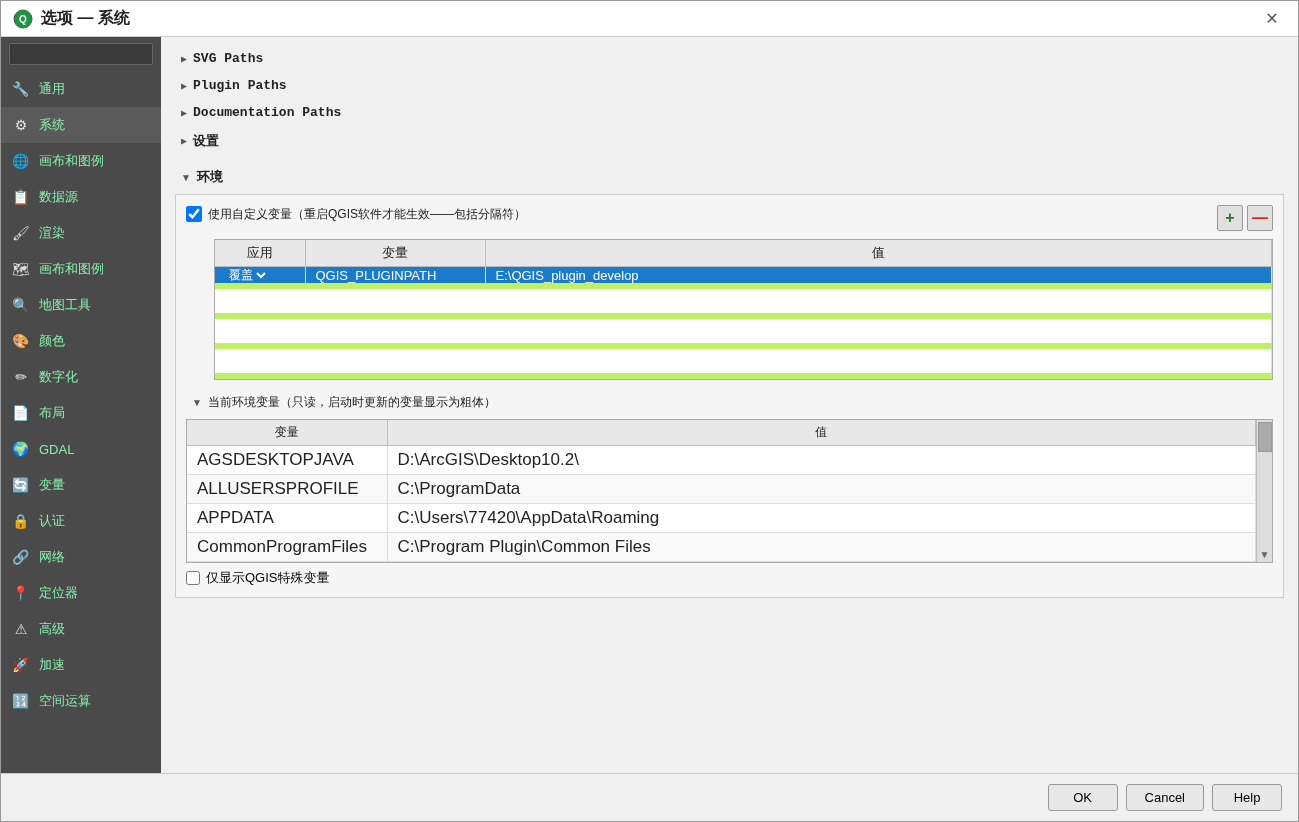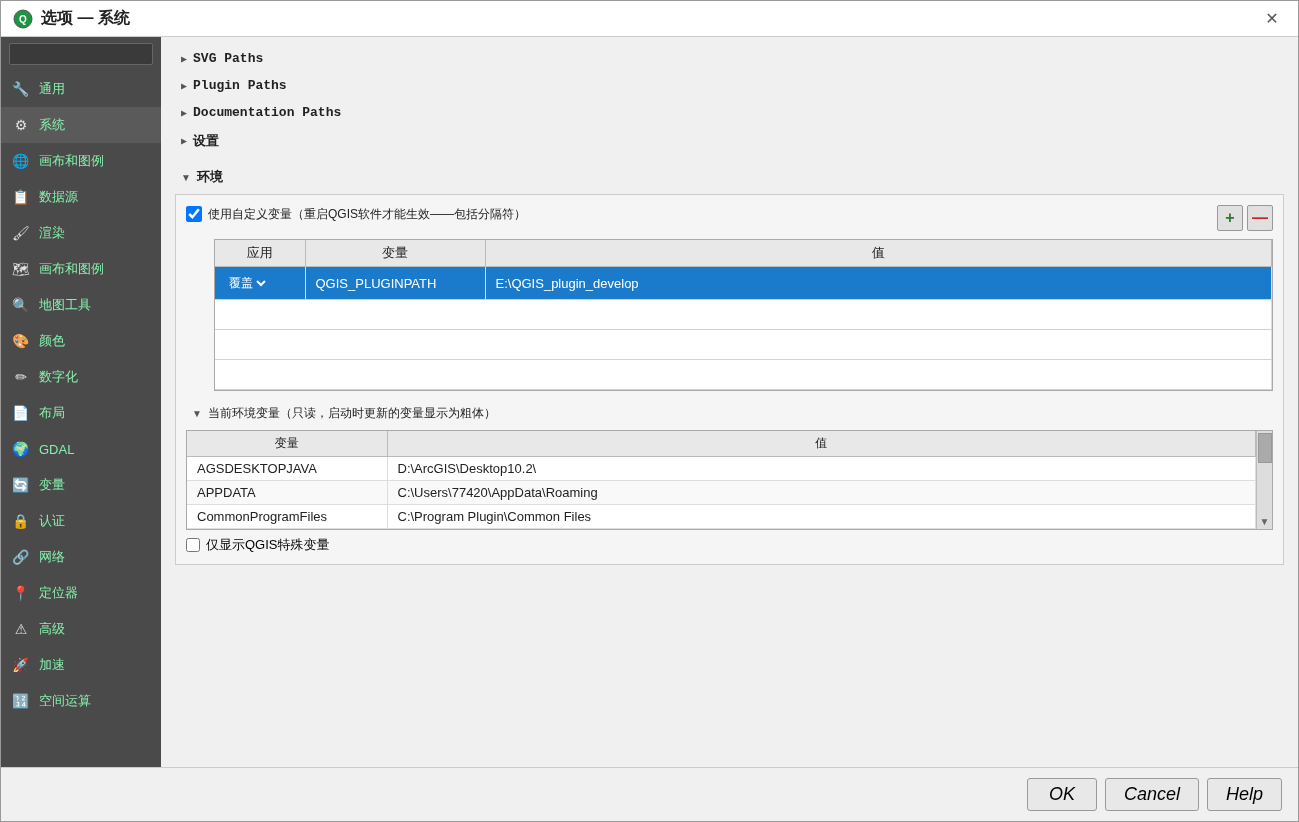--- a/index.html
+++ b/index.html
@@ -181,23 +181,23 @@
       color: #222;
     }
     .env-table tbody tr.selected {
       background: #1a7acc;
       color: #fff;
     }
     .env-table tbody tr:not(.selected) {
       background: #fff;
     }
     .env-table tbody td {
-      border-bottom: 1px solid #bef264;
+      border-bottom: 6px solid #bef264;
       border-right: 1px solid #ddd;
-      padding: 8px 10px;
+      padding: 0 10px;
     }
     .env-table tbody td select {
       background: transparent;
       border: none;
       font-size: 12px;
       color: #fff;
       outline: none;
       cursor: pointer;
     }
     .env-table tbody td select option { color: #000; }
@@ -253,21 +253,21 @@
     }
     .readonly-table tbody tr {
       background: #fff;
     }
     .readonly-table tbody tr:nth-child(even) { background: #f9f9f9; }
     .readonly-table tbody td {
       border-bottom: 1px solid #ddd;
       border-right: 1px solid #ddd;
       padding: 4px 10px;
       color: #222;
-      font-size: 13px;
+      font-size: 17px;
     }
     .scrollbar-placeholder {
       width: 16px;
       background: #ddd;
       position: absolute;
       right: 0;
       top: 0;
       bottom: 0;
       border-left: 1px solid #bbb;
       display: flex;
@@ -300,28 +300,27 @@
     .footer {
       display: flex;
       justify-content: flex-end;
       gap: 8px;
       padding: 10px 16px;
       border-top: 1px solid #ccc;
       background: #f0f0f0;
     }
     .footer-btn {
       padding: 5px 18px;
-      font-size: 18px;
+      font-size: 13px;
       border: 1px solid #999;
       background: #e8e8e8;
       cursor: pointer;
       border-radius: 3px;
       min-width: 70px;
       text-align: center;
-      font-style: italic;
     }
   </style>
 </head>
 <body>
 
 <div class="window">
 
   <div class="title-bar">
     <div class="title-bar-left">
 
@@ -512,20 +511,24 @@
                   <th style="width:200px;">变量</th>
                   <th>值</th>
                 </tr>
               </thead>
               <tbody>
                 <tr>
                   <td>AGSDESKTOPJAVA</td>
                   <td>D:\ArcGIS\Desktop10.2\</td>
                 </tr>
                 <tr>
+                  <td>ALLUSERSPROFILE</td>
+                  <td>C:\ProgramData</td>
+                </tr>
+                <tr>
                   <td>APPDATA</td>
                   <td>C:\Users\77420\AppData\Roaming</td>
                 </tr>
                 <tr>
                   <td>CommonProgramFiles</td>
                   <td>C:\Program Plugin\Common Files</td>
                 </tr>
               </tbody>
             </table>
 

